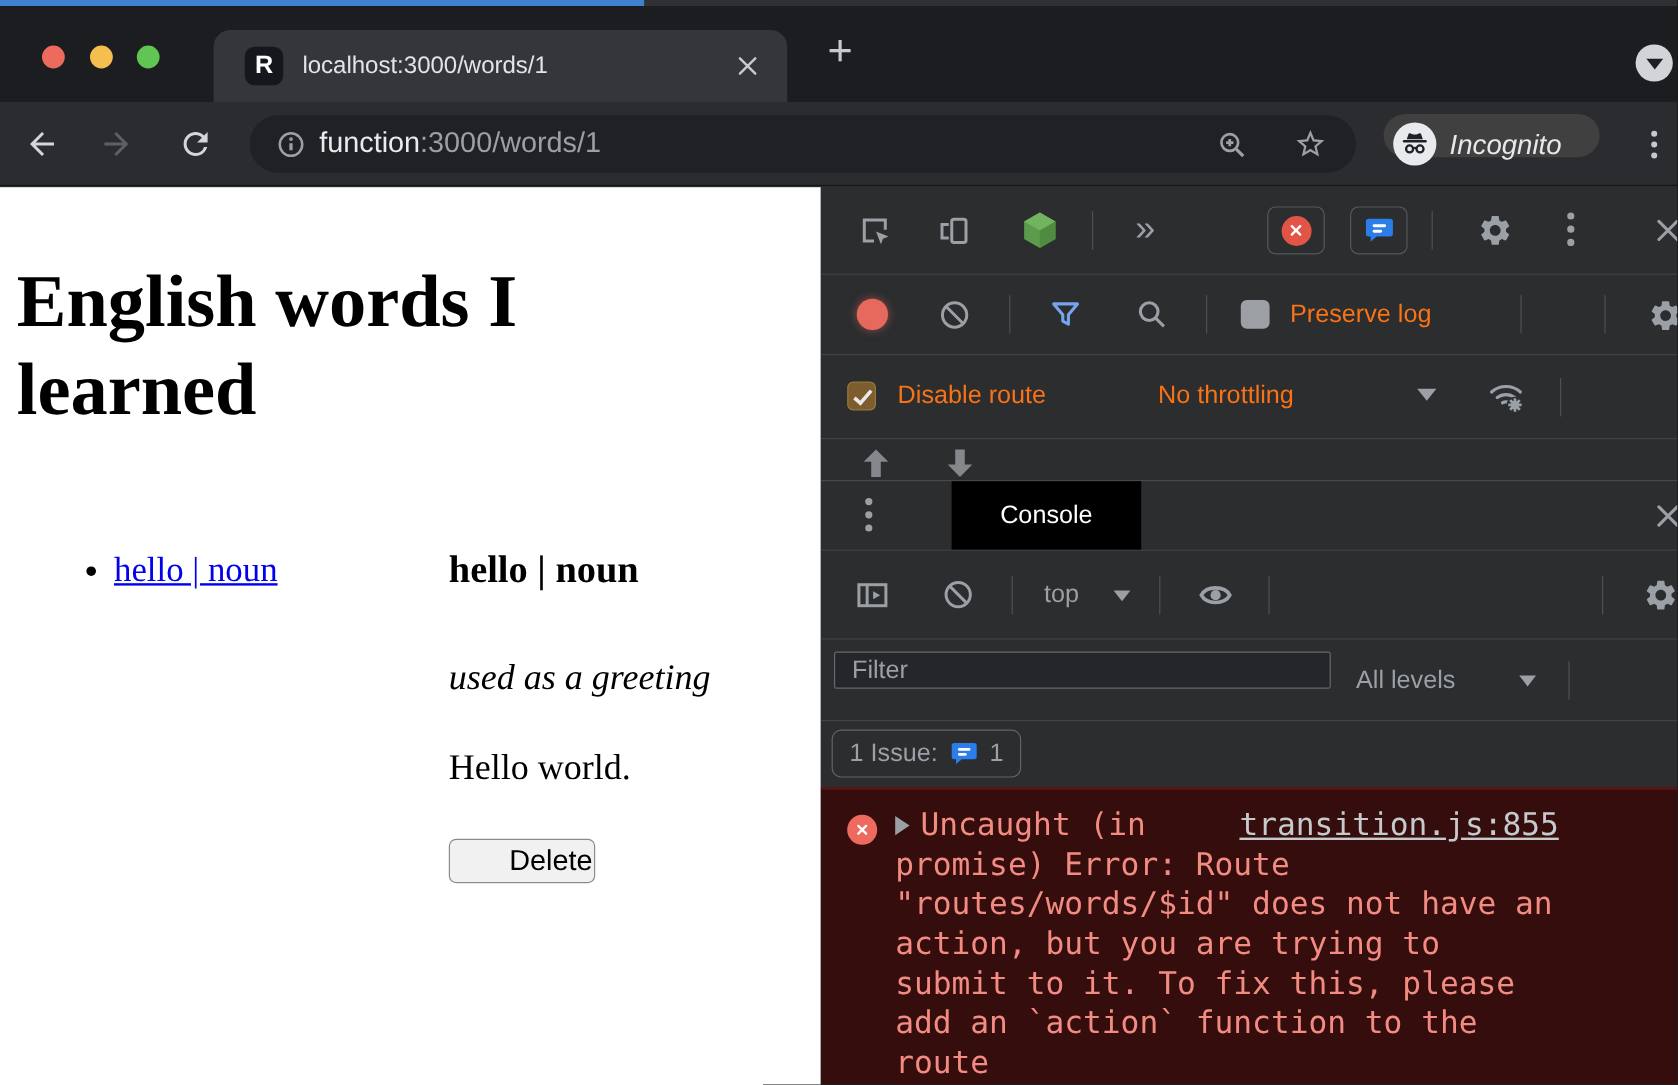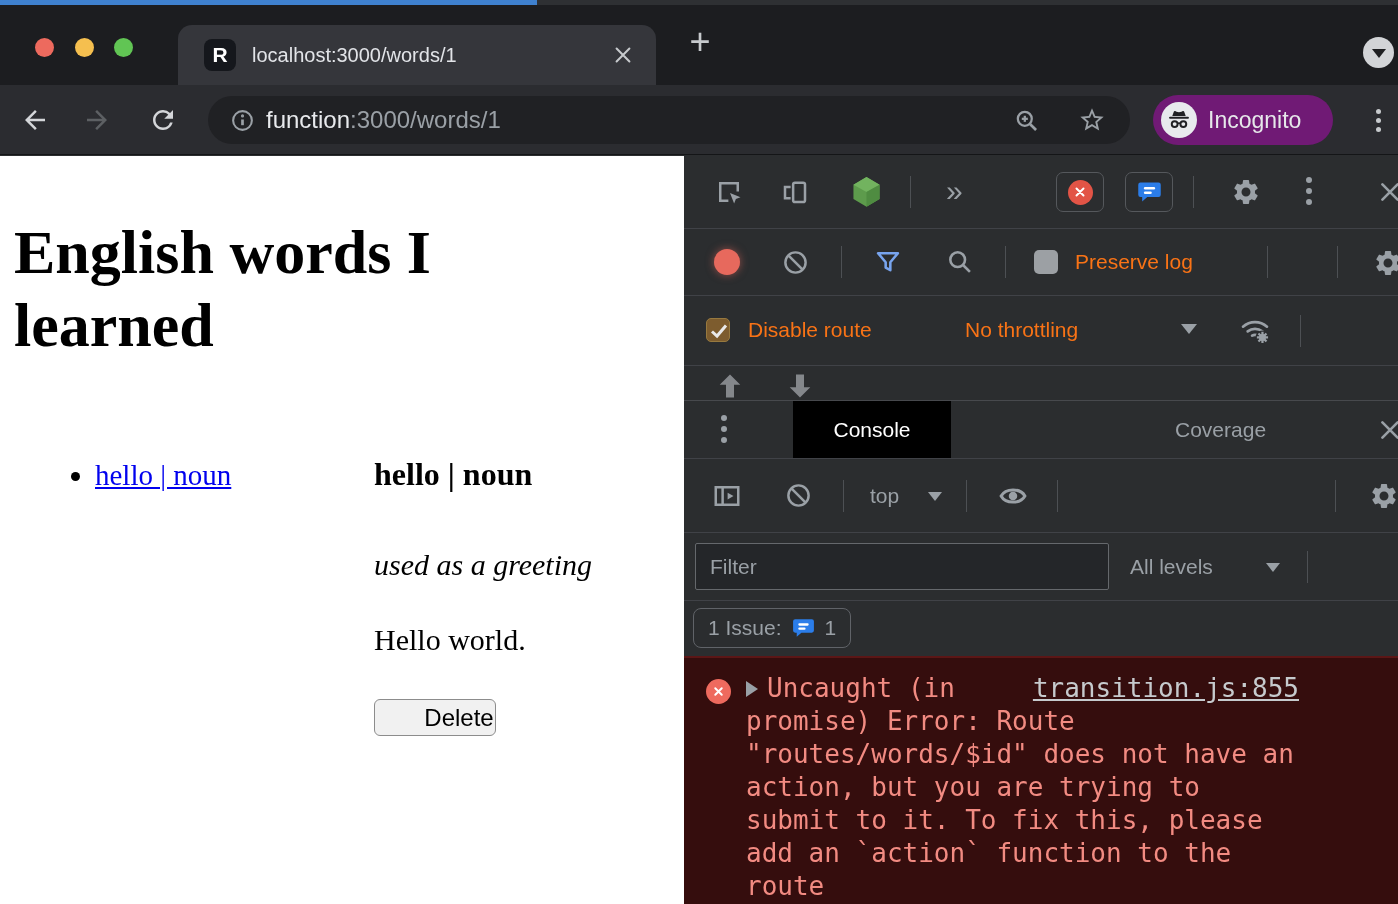--- a/index.html
+++ b/index.html
@@ -28,21 +28,21 @@
   
   .toolbar { position:absolute; top:85px; left:0; width:100%; height:70px; background:#2b2c30; border-bottom:1px solid #141517; }
   .nav-ic { position:absolute; top:20px; width:30px; height:30px; }
   .addr { position:absolute; left:208px; top:11px; width:922px; height:48px; background:#202124; border-radius:24px; }
   .addr .info { position:absolute; left:22px; top:12px; }
   .addr .url { position:absolute; left:58px; line-height:48px; font-size:24px; white-space:nowrap; }
   .url-host { color:#e8eaed; }
   .url-rest { color:#9aa0a6; }
   .addr .zoomin { position:absolute; left:805px; top:11px; }
   .addr .star { position:absolute; left:870px; top:10px; }
-  .incog { position:absolute; left:1153px; top:10px; width:180px; height:50px; background:#701a75; border-radius:25px; }
+  .incog { position:absolute; left:1153px; top:10px; width:180px; height:36px; background:#404040; border-radius:25px;font-style:italic; }
   .incog .circle { position:absolute; left:8px; top:7px; width:36px; height:36px; border-radius:50%; background:#e8eaed; display:flex; align-items:center; justify-content:center; }
   .incog .lbl { position:absolute; left:55px; line-height:50px; font-size:23px; color:#e6e8ea; }
   .kebab { display:flex; flex-direction:column; gap:4px; align-items:center; }
   .kebab i { width:5px; height:5px; border-radius:50%; background:#c7cacd; }
   .toolbar .kebab { position:absolute; left:1376px; top:24px; }
 
   
   .content { position:absolute; top:156px; left:0; width:100%; height:748px; display:flex; }
 
   
@@ -73,21 +73,21 @@
   .chev { font-size:30px; color:#9aa0a6; line-height:30px; }
   .badge-box { position:absolute; width:48px; height:40px; border:1.5px solid #55585c; border-radius:7px; display:flex; align-items:center; justify-content:center; }
   .err-circle { width:25px; height:25px; border-radius:50%; background:#e25446; display:flex; align-items:center; justify-content:center; }
   .rec-dot { width:26px; height:26px; border-radius:50%; background:#e7695d; box-shadow:0 0 8px rgba(231,105,93,.55); }
   .cb { width:24px; height:24px; border-radius:5px; background:#9ca0a4; }
   .cb.checked { background:#7d5c2e; border:1px solid #97793f; }
   .kebab-v { display:flex; flex-direction:column; gap:5px; align-items:center; }
   .kebab-v i { width:6px; height:6px; border-radius:50%; background:#9aa0a6; }
   .drawer-tab-sel { position:absolute; left:73px; top:0; width:158px; height:57px; background:#000; color:#fff; font-size:21px; text-align:center; line-height:57px;margin-left:36px; }
   .drawer-tab { position:absolute; top:0; height:57px; line-height:57px; font-size:21px; color:#9aa0a6; white-space:nowrap; }
-  .filter-input { position:absolute; left:11px; top:10px; width:414px; height:47px; background:#242629; border:1px solid #65686c; border-radius:2px; color:#bdc1c6; font-size:21px; padding:0 14px; outline:none; font-family:"Liberation Sans",sans-serif; }
+  .filter-input { position:absolute; left:11px; top:10px; width:414px; height:31px; background:#242629; border:1px solid #65686c; border-radius:2px; color:#bdc1c6; font-size:21px; padding:0 14px; outline:none; font-family:"Liberation Sans",sans-serif; }
   .filter-input::placeholder { color:#9aa0a6; }
   .issue-pill { position:absolute; left:9px; top:7px; height:40px; border:1px solid #606368; border-radius:8px; display:flex; align-items:center; gap:9px; padding:0 14px; }
   .issue-pill span { font-size:21px; color:#9aa0a6; }
   .err-msg { margin:14px 0 0 62px; width:553px; font-family:"DejaVu Sans Mono","Liberation Mono",monospace; font-size:26px; line-height:33px; color:#f28b82; }
   .err-src { float:right; margin-left:20px; color:#c6cacd; text-decoration:underline; }
   .err-tri { display:inline-block; width:0; height:0; border-left:12px solid #9aa0a6; border-top:8px solid transparent; border-bottom:8px solid transparent; margin-right:9px; }
   .err-x { position:absolute; left:22px; top:21px; }
 </style>
 </head>
 <body>
@@ -315,21 +315,20 @@
         </div>
       </div>
 
       <div class="dt-row r-tabs">
         <div class="kebab-v abs" style="left:37px;top:14px;">
             <i></i>
             <i></i>
             <i></i>
           </div>
         <div class="drawer-tab-sel">Console</div>
-        <div class="drawer-tab" style="left:491px;">Coverage</div>
         <div class="abs" style="left:693px;top:16px;">
           <svg viewBox="0 0 24 24" width="26" height="26">
               <path stroke="#9aa0a6" stroke-width="2.4" stroke-linecap="round" d="M5 5 L19 19 M19 5 L5 19"></path>
             </svg>
         </div>
       </div>
 
       <div class="dt-row r-ctb">
         <div class="abs" style="left:28px;top:22px;">
           <svg viewBox="0 0 24 24" width="30" height="30">

